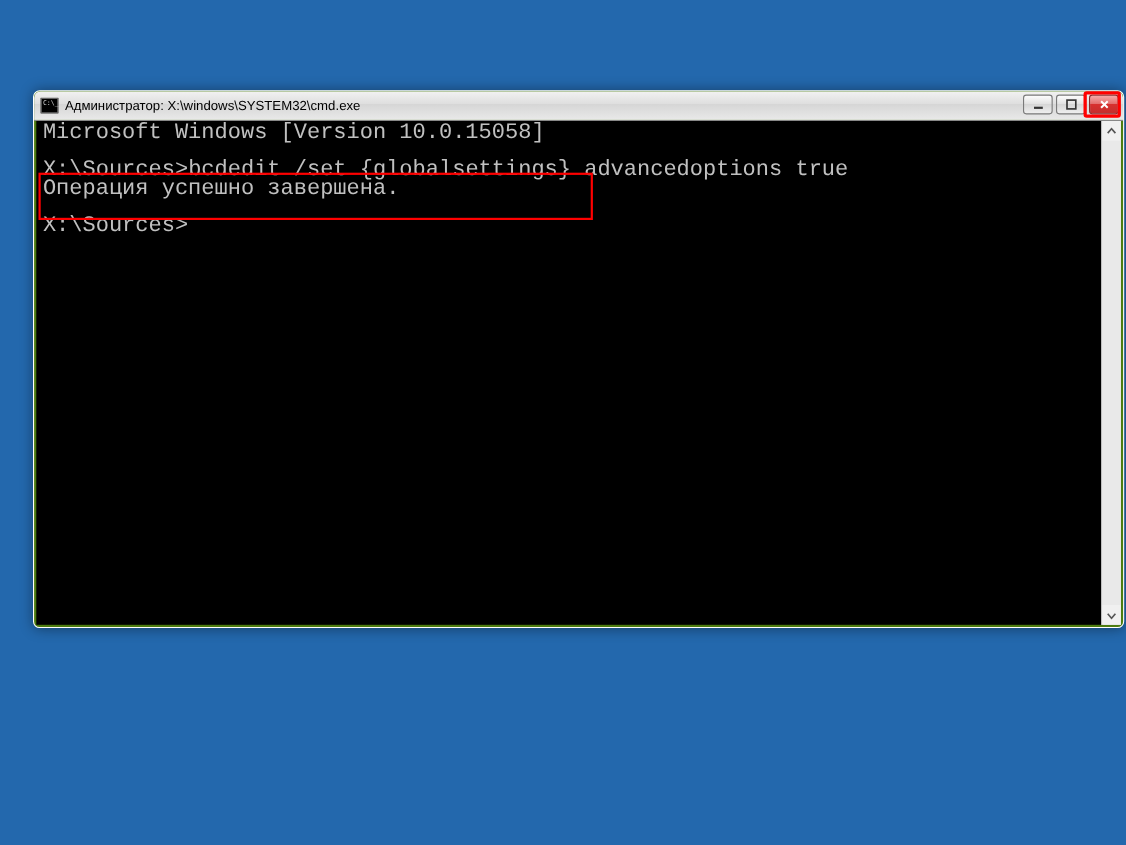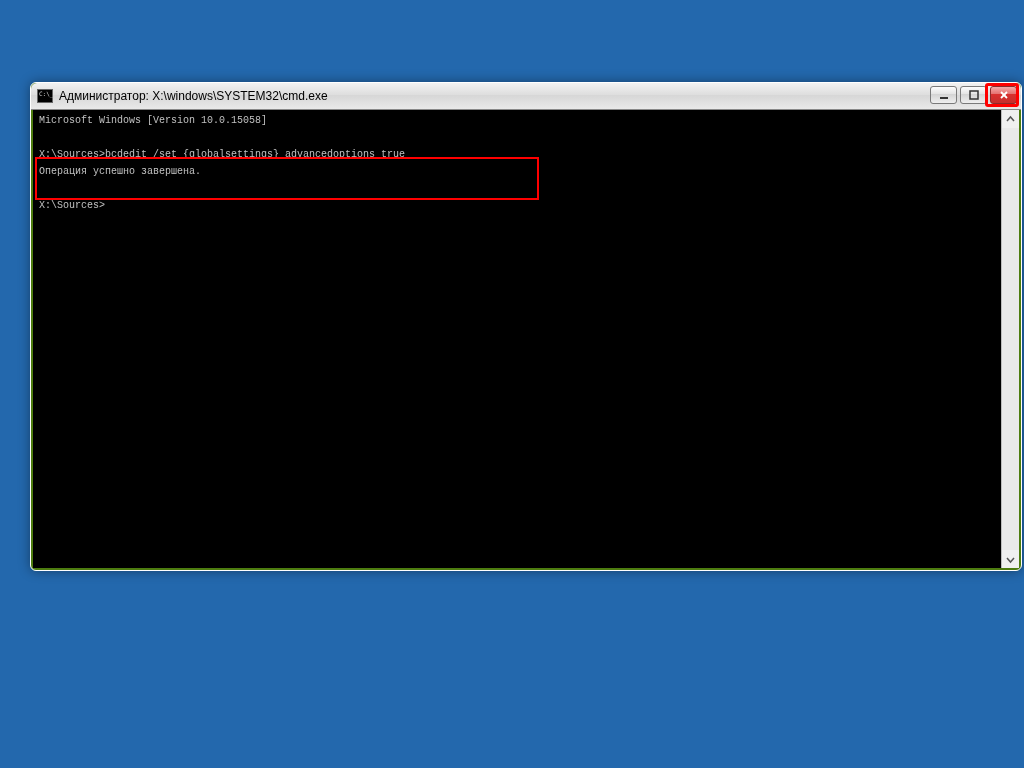--- a/index.html
+++ b/index.html
@@ -101,21 +101,21 @@
   }
   .terminal {
     position: absolute;
     left: 0;
     right: 18px;
     top: 0;
     bottom: 0;
     padding: 2px 6px;
     color: #c0c0c0;
     font-family: Consolas, "Courier New", monospace;
-    font-size: 10px;
+    font-size: 20px;
     line-height: 17px;
     white-space: pre;
   }
   .scrollbar {
     position: absolute;
     right: 0;
     top: 0;
     bottom: 0;
     width: 18px;
     background: #e9e9e9;

